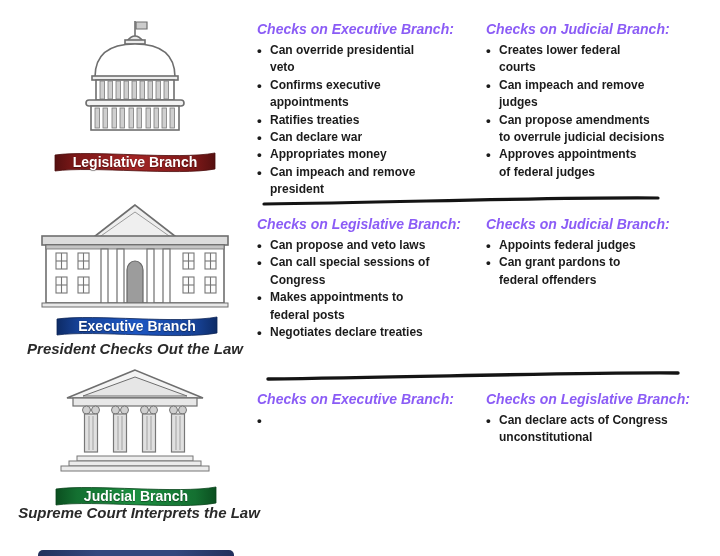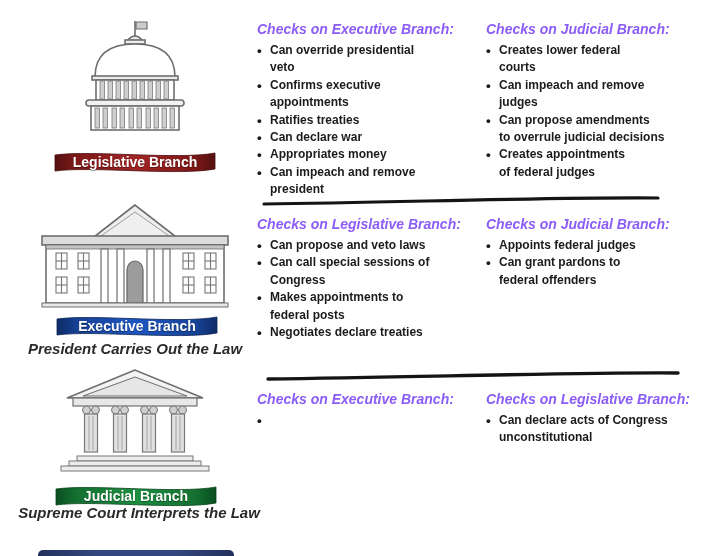--- a/index.html
+++ b/index.html
@@ -156,21 +156,21 @@
             <stop offset="0.13" stop-color="#174296"></stop>
           <stop offset="0.5" stop-color="#1d56c2"></stop>
             <stop offset="0.87" stop-color="#174296"></stop>
           <stop offset="1" stop-color="#0d2b66"></stop>
         </linearGradient>
       </defs>
       <path d="M3,9 C40,4 126,14 163,7 L163,23 C126,30 40,20 3,25 Z" fill="url(#gradB)" stroke="#0b2355" stroke-width="0.8"></path>
     </svg>
     <span class="label">Executive Branch</span>
   </div>
-  <div id="cap2" class="caption">President Carries Out the Law</div>
+  <div id="cap2" class="caption">President Checks Out the Law</div>
 
   <svg id="court" class="building" width="165" height="106" viewBox="0 0 165 106">
     <g stroke="#6e6e6e" stroke-width="1.6" fill="#ffffff">
       <polygon points="82,4 14,32 150,32" fill="#f3f3f3"></polygon>
       <polygon points="82,11 30,30 134,30" fill="#e6e6e6" stroke-width="1"></polygon>
       <rect x="20" y="32" width="124" height="8" fill="#e8e8e8" stroke-width="1.2"></rect>
       <g fill="#cfcfcf" stroke="#777777" stroke-width="1">
         <circle cx="33.5" cy="44" r="4"></circle>
           <circle cx="42.5" cy="44" r="4"></circle>
         <circle cx="62.5" cy="44" r="4"></circle>
@@ -267,21 +267,21 @@
           <span class="txt">Can impeach and remove
 judges</span>
         </li>
       <li>
           <span class="dot">•</span>
           <span class="txt">Can propose amendments
 to overrule judicial decisions</span>
         </li>
       <li>
           <span class="dot">•</span>
-          <span class="txt">Creates appointments
+          <span class="txt">Approves appointments
 of federal judges</span>
         </li>
     </ul>
   </div>
 
   <svg class="divider" style="left:260px;top:194px" width="402" height="13" viewBox="0 0 402 13">
     <path d="M4,10 C150,8 300,3 398,4" stroke="#141414" stroke-width="3.2" stroke-linecap="round" fill="none"></path>
   </svg>
 
   <div class="col sec2L">

